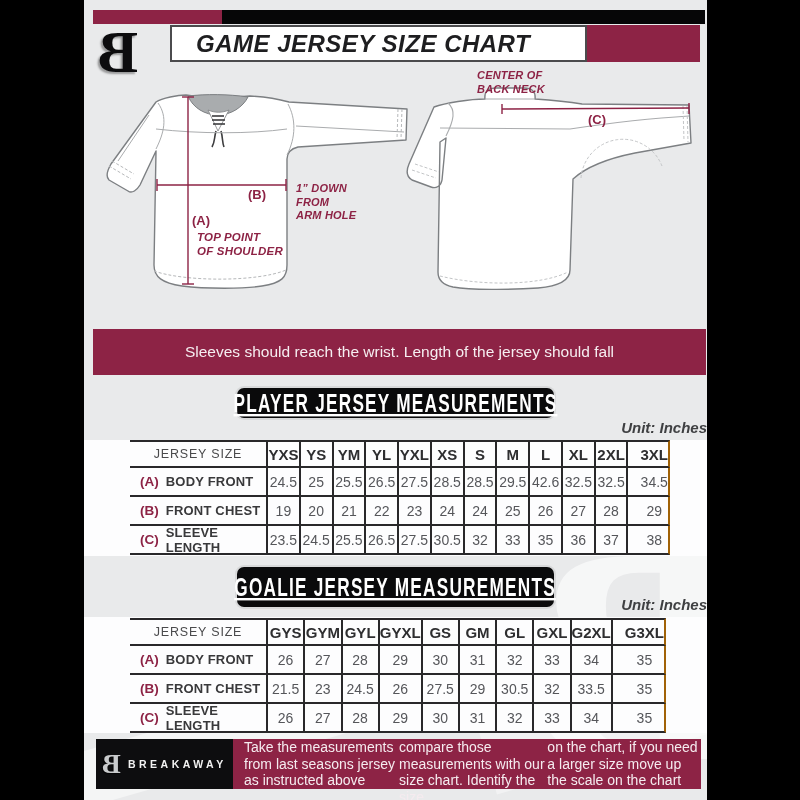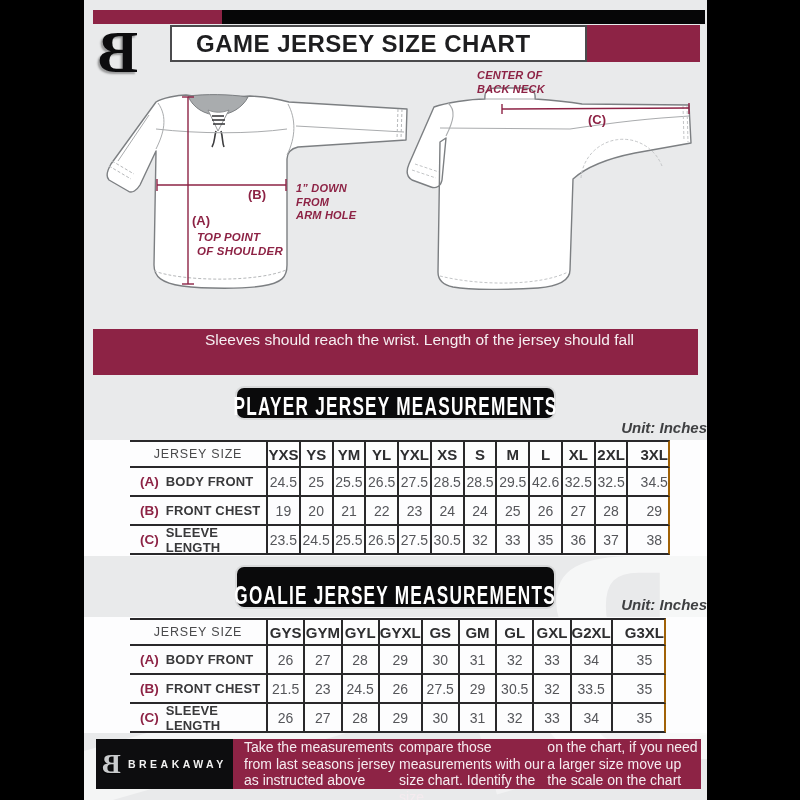--- a/index.html
+++ b/index.html
@@ -14,46 +14,46 @@
         transform:scaleX(-1);}
   .wm-band1{position:absolute;left:-40px;top:702px;width:430px;height:55px;
         background:rgba(255,255,255,0.5);transform:rotate(-16deg);}
   .wm-band2{position:absolute;left:398px;top:688px;width:260px;height:72px;
         background:rgba(255,255,255,0.4);transform:rotate(-16deg);}
 
   
   .topbar-maroon{left:9px;top:10px;width:129px;height:14px;background:#8d2345;}
   .topbar-black{left:138px;top:10px;width:483px;height:14px;background:#060607;}
   .title-box{left:86px;top:25px;width:413px;height:33px;background:#fff;
-             border:2px solid #4b4b4d;display:flex;align-items:center;}
+             border:2px solid #4b4b4d;display:flex;align-items:center;font-style:italic;}
   .title-box h1{margin:0 0 0 24px;font-size:24px;letter-spacing:.5px;color:#1e1e20;
                 font-weight:bold;white-space:nowrap;}
   .title-maroon{left:503px;top:25px;width:113px;height:37px;background:#8d2345;}
   .logo-big{left:14px;top:22px;font-family:"Liberation Serif",serif;font-weight:bold;
             font-size:60px;line-height:1;color:#0c0c0e;transform:scaleX(-1);
             text-shadow:2px 2px 2px rgba(0,0,0,.35);}
 
   
   .mlabel{color:#8d2345;font-weight:bold;}
   .mkey{font-size:13px;}
   .mnote{font-size:11px;font-style:italic;line-height:13.5px;letter-spacing:.2px;}
   .mnote2{font-size:11.5px;font-style:italic;line-height:14px;letter-spacing:.2px;}
 
   
-  .notice{left:9px;top:329px;width:557px;height:46px;background:#8d2345;color:#f6eef1;
-          display:flex;flex-direction:row;justify-content:center;text-align:center;
-          font-size:15.5px;line-height:21.5px;padding-left:48px;}
+  .notice{left:9px;top:329px;width:613px;height:46px;background:#8d2345;color:#f6eef1;
+          display:flex;flex-direction:column;justify-content:center;text-align:center;
+          font-size:15.5px;line-height:21.5px;}
 
   
   .band{left:0;width:623px;background:#fdfdfe;}
 
   
   .pill{width:317px;height:30px;left:153px;background:#0a0a0b;border-radius:7px;
-        display:flex;align-items:flex-end;justify-content:center;color:#fff;
-        box-shadow:0 0 0 2px rgba(120,120,120,0.15);}
+        display:flex;align-items:center;justify-content:center;color:#fff;
+        box-shadow:0 0 0 2px rgba(120,120,120,0.15);text-decoration:underline;}
   .pill span{display:inline-block;transform:scale(.82,1.22);font-weight:bold;
              font-size:21px;letter-spacing:1.5px;white-space:nowrap;}
   .unit{width:623px;left:0;text-align:right;font-size:15px;font-weight:bold;
         font-style:italic;color:#3f4042;}
 
   
   .sizetable{left:46px;display:grid;}
   .cell{display:flex;align-items:center;justify-content:center;
         border-bottom:2px solid #29282a;background:transparent;}
   .cell.top{border-top:2px solid #29282a;}

